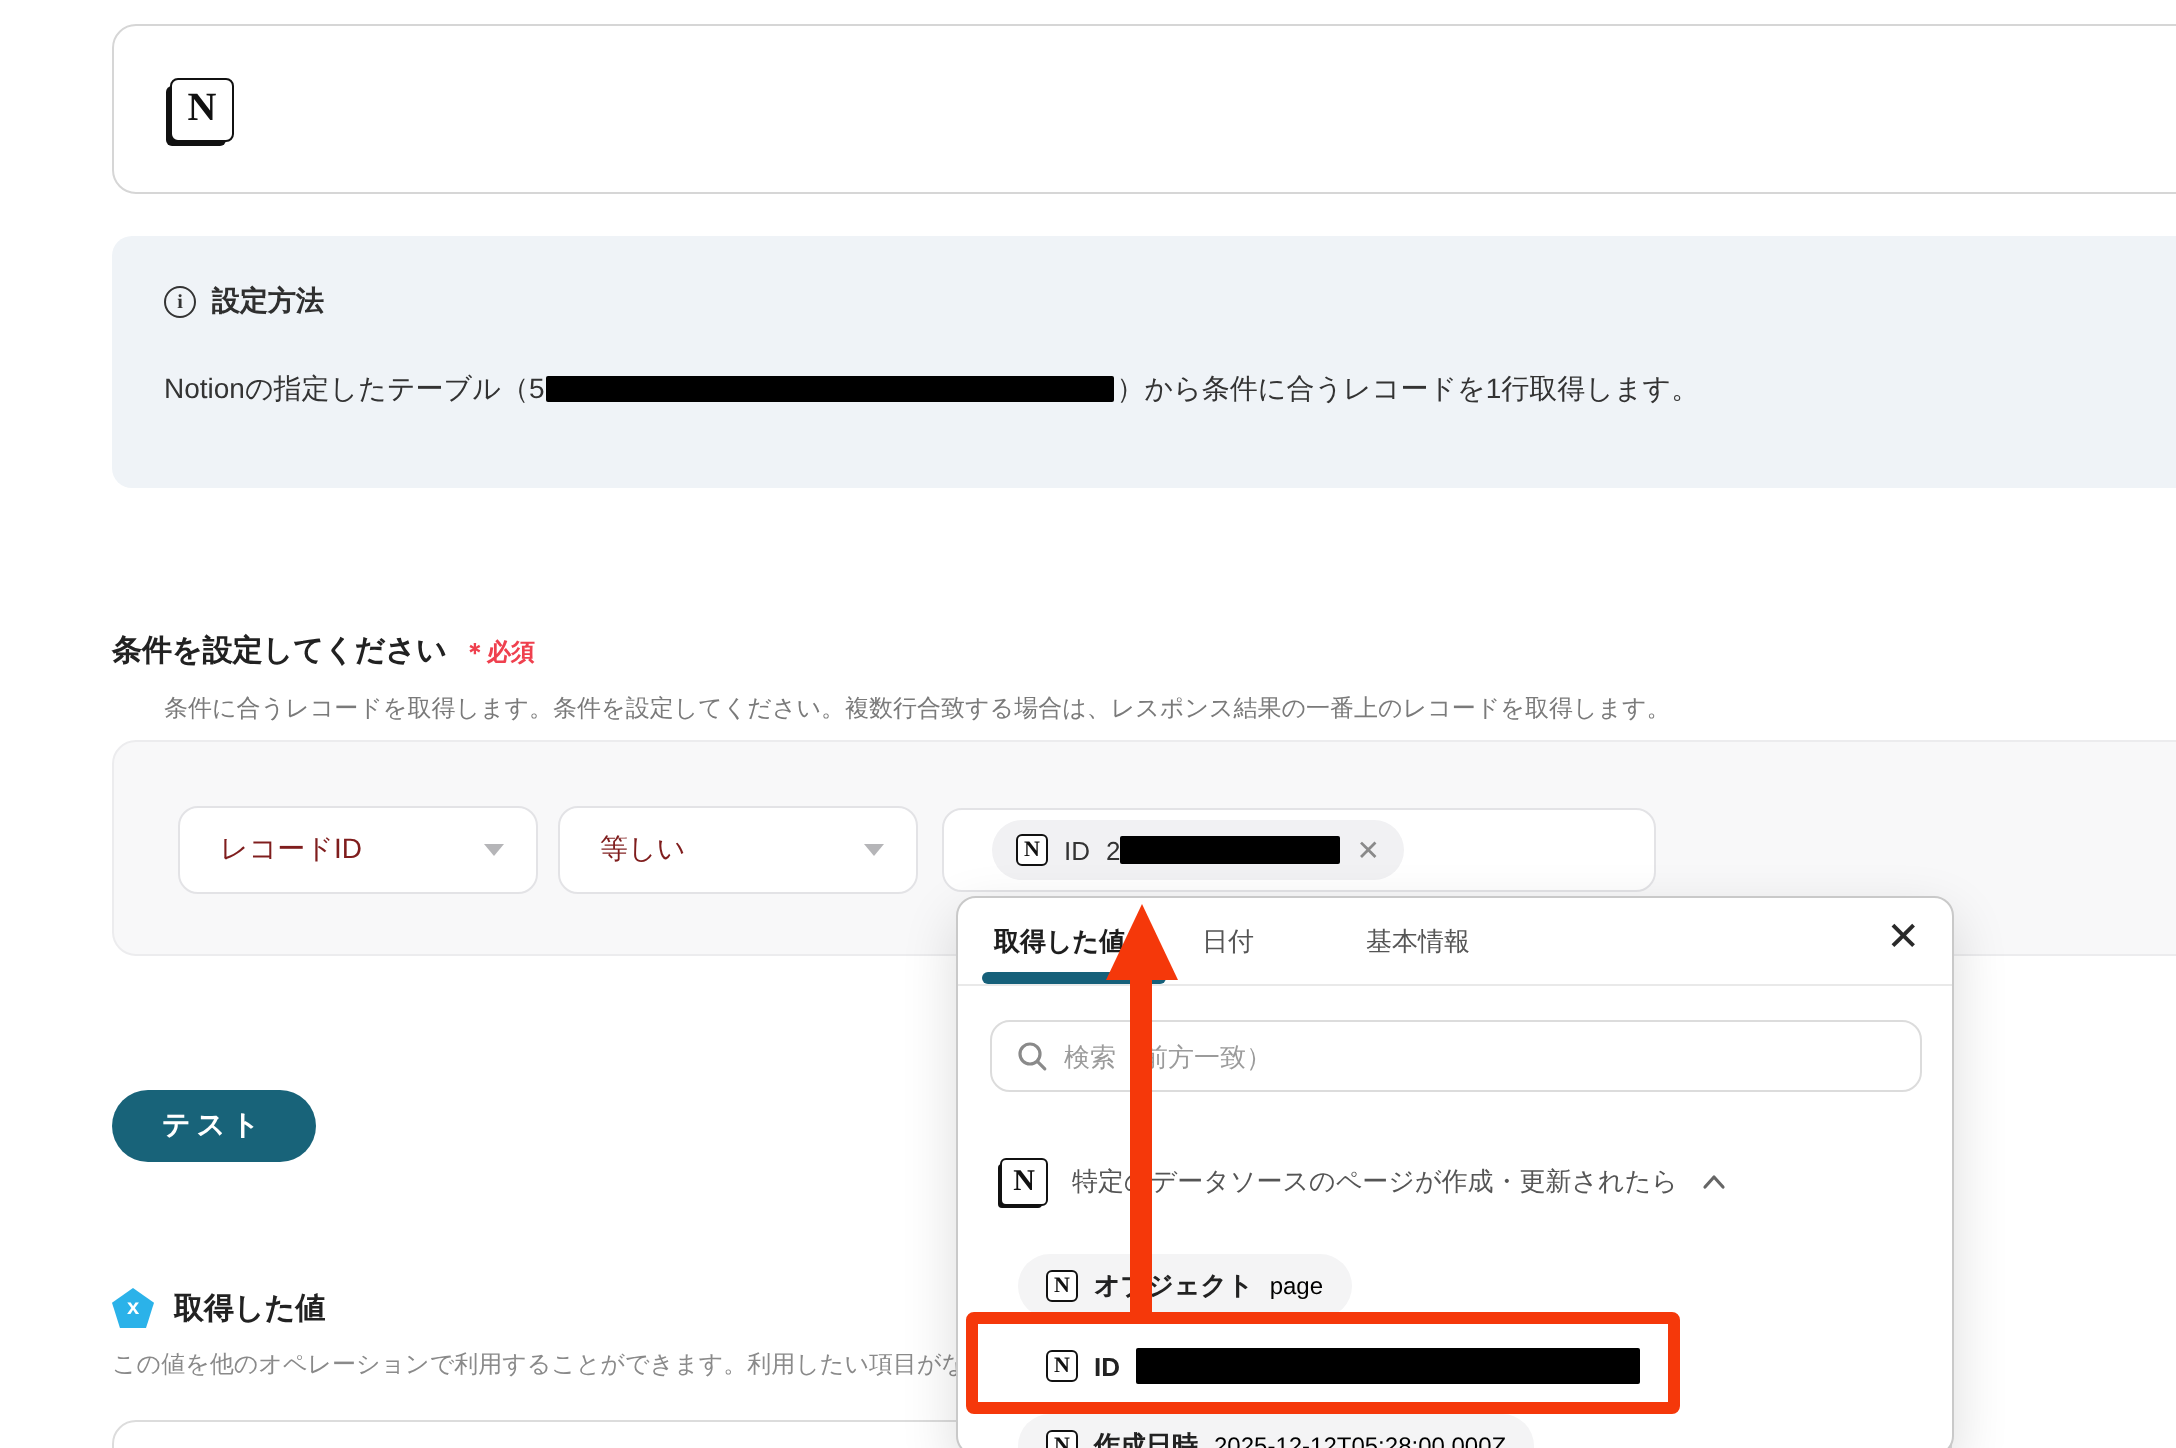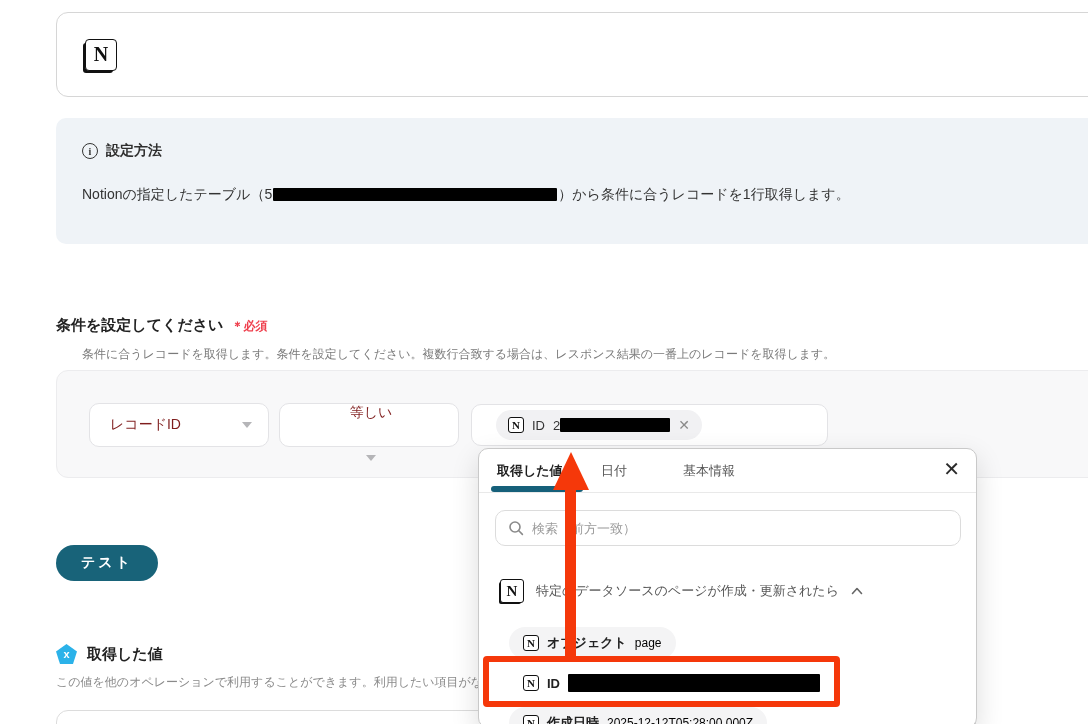--- a/index.html
+++ b/index.html
@@ -178,21 +178,21 @@
   <span class="cond-heading-text">条件を設定してください</span>
   <span class="required">＊必須</span>
 </div>
 <div class="abs cond-desc">条件に合うレコードを取得します。条件を設定してください。複数行合致する場合は、レスポンス結果の一番上のレコードを取得します。</div>
 
 <div class="abs cond-container">
   <div class="select-box" style="left:32px;">
     <span>レコードID</span>
     <span class="caret-down"></span>
   </div>
-  <div class="select-box" style="left:222px;flex-direction:column;">
+  <div class="select-box" style="left:222px;">
     <span>等しい</span>
     <span class="caret-down"></span>
   </div>
   <div class="value-input">
     <div class="chip">
       <span class="notion-icon notion-sm">N</span>
       <span>ID</span>
       <span style="display:flex;align-items:center;">
         <span>2</span>
         <span class="redact redact-chip"></span>

